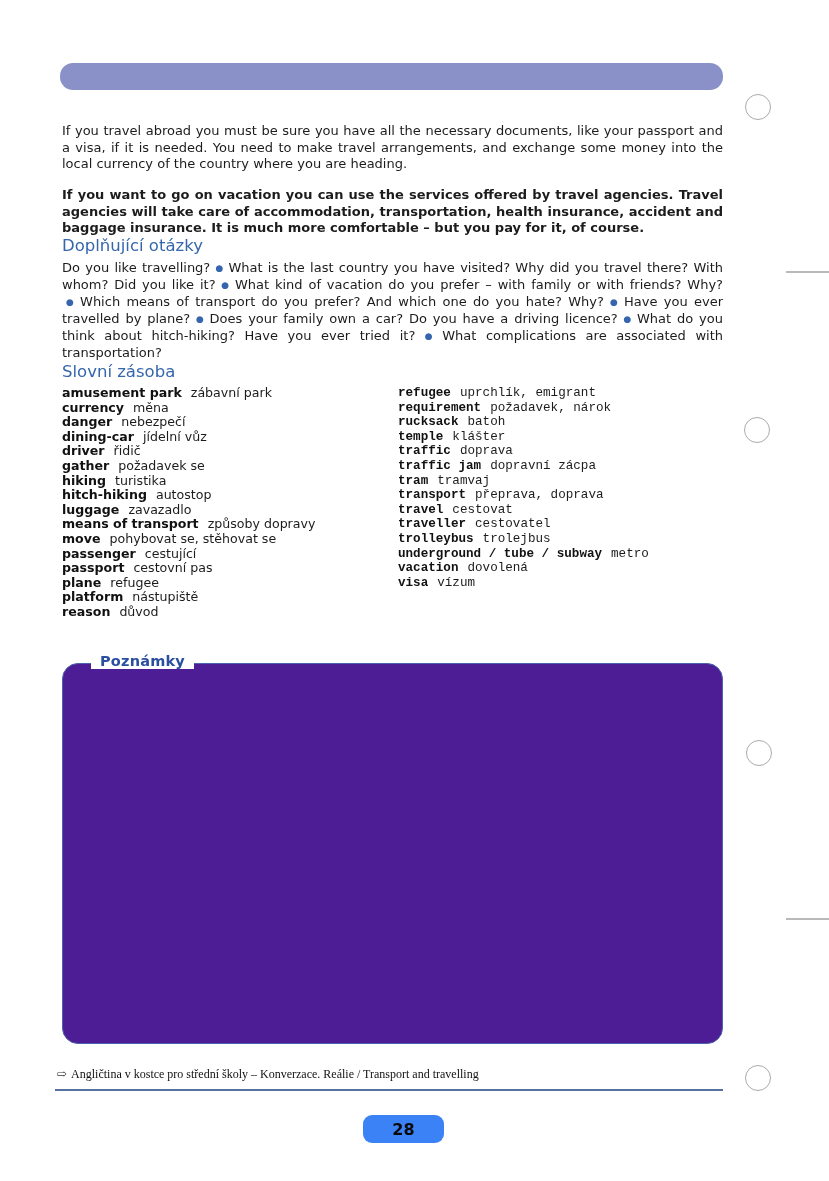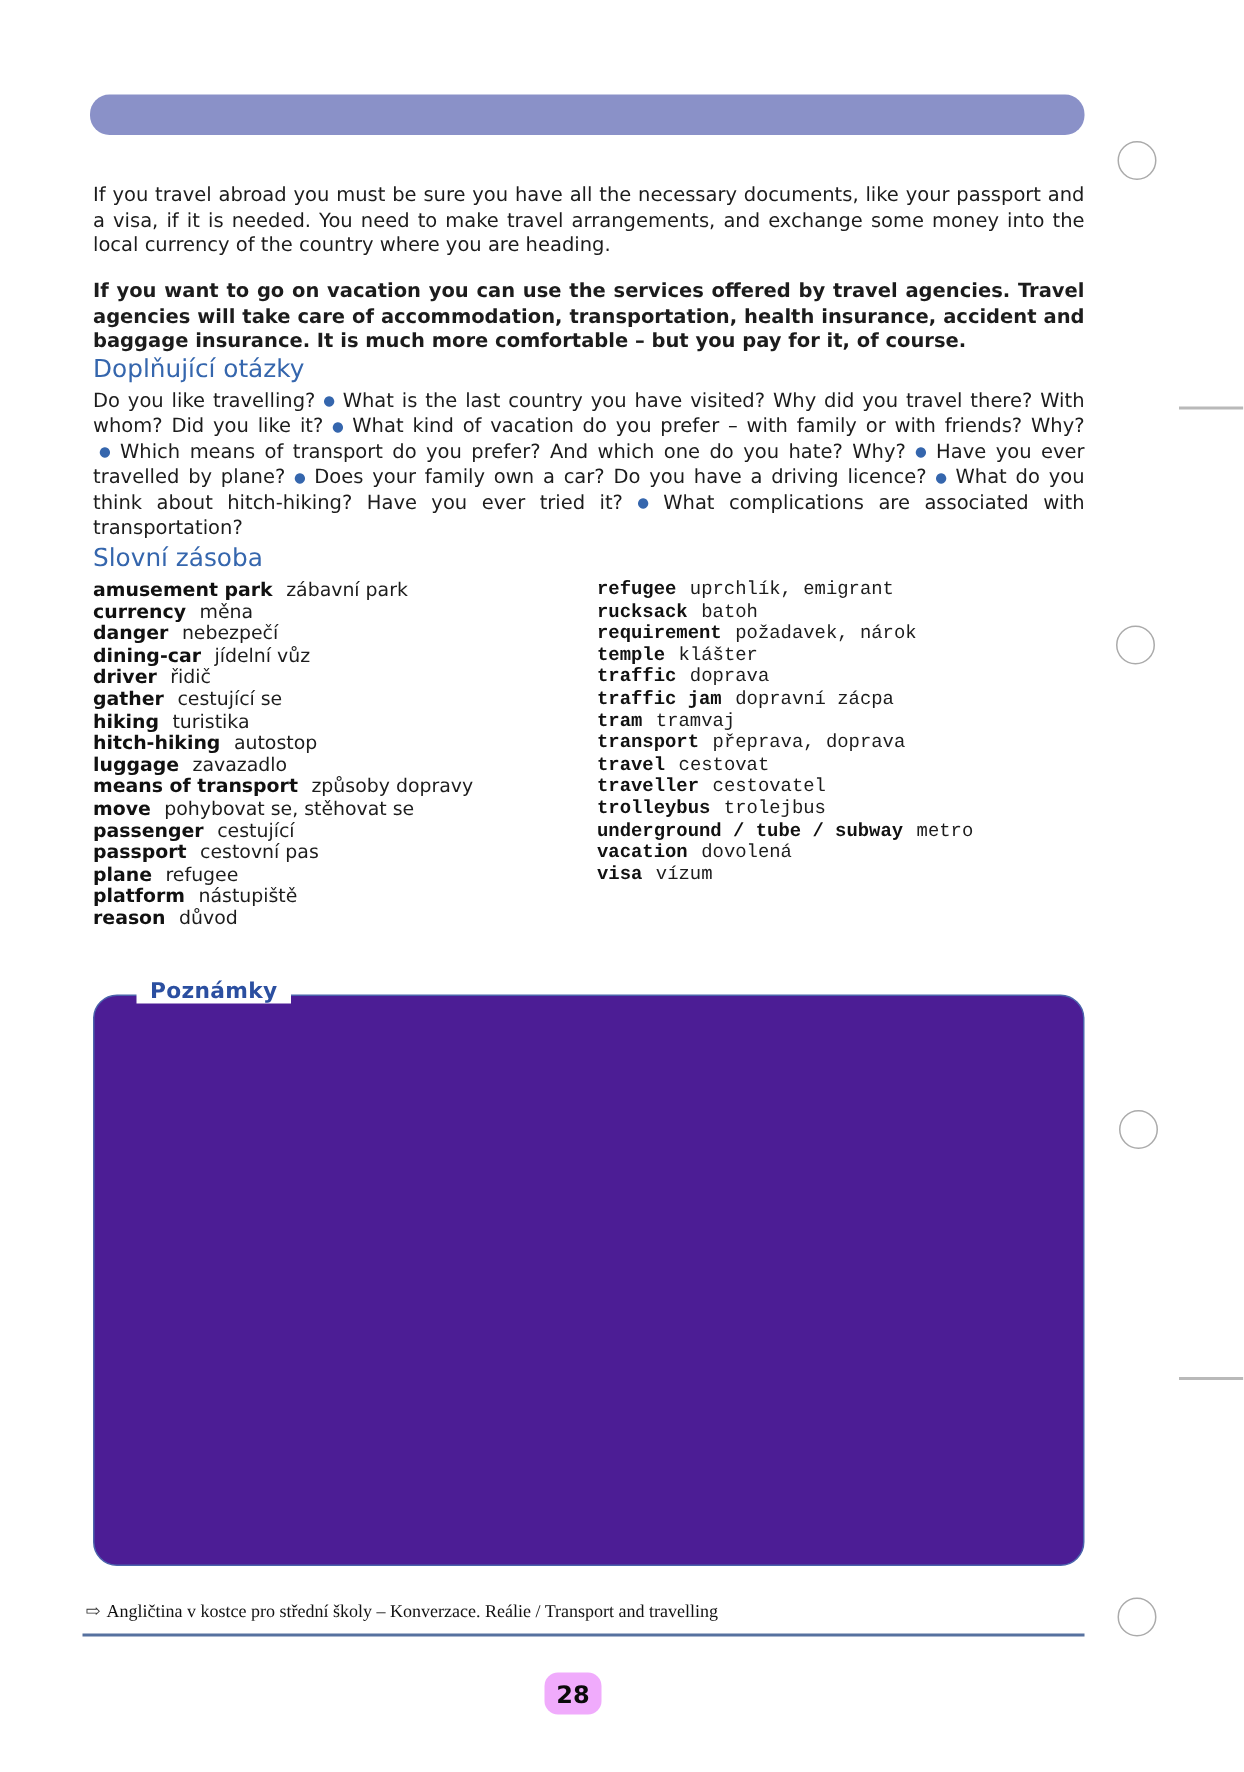--- a/index.html
+++ b/index.html
@@ -67,22 +67,22 @@
     font-family:"Liberation Serif","DejaVu Serif",serif;
     font-size:12px;color:#111;
   }
   .footer-arrow{font-size:12px;color:#333;margin-right:4px;}
   .footer-rule{
     position:absolute;left:55px;top:1089px;width:668px;height:2px;
     background:#56719f;
   }
   
   .page-badge{
-    position:absolute;left:363px;top:1115px;width:38px;height:28px;
-    background:#f0abfc;border-radius:9px;
+    position:absolute;left:363px;top:1115px;width:81px;height:28px;
+    background:#3b82f6;border-radius:9px;
     display:flex;align-items:center;justify-content:center;
     font-size:16px;font-weight:700;color:#0a0a0a;
   }
   
   .punch-hole{
     position:absolute;width:24px;height:24px;border-radius:50%;
     border:1px solid #ababab;background:#ffffff;
   }
   #hole-1{left:745px;top:94px;}
   #hole-2{left:744px;top:417px;}
@@ -114,36 +114,36 @@
   <div class="sec-heading" id="questions-title">Doplňující otázky</div>
   <div id="questions-text"><span>Do you like travelling?</span><span class="q-bullet">●</span><span>What is the last country you have visited? Why did you travel there? With whom? Did you like it?</span><span class="q-bullet">●</span><span>What kind of vacation do you prefer – with family or with friends? Why?</span><span class="q-bullet">●</span><span>Which means of transport do you prefer? And which one do you hate? Why?</span><span class="q-bullet">●</span><span>Have you ever travelled by plane?</span><span class="q-bullet">●</span><span>Does your family own a car? Do you have a driving licence?</span><span class="q-bullet">●</span><span>What do you think about hitch-hiking? Have you ever tried it?</span><span class="q-bullet">●</span><span>What complications are associated with transportation?</span></div>
 
   <div class="sec-heading" id="vocab-title">Slovní zásoba</div>
   <div class="vocab-col" id="vocab-left">
       <div class="vocab-row"><b>amusement park</b><span class="tr">zábavní park</span></div>
       <div class="vocab-row"><b>currency</b><span class="tr">měna</span></div>
       <div class="vocab-row"><b>danger</b><span class="tr">nebezpečí</span></div>
       <div class="vocab-row"><b>dining-car</b><span class="tr">jídelní vůz</span></div>
       <div class="vocab-row"><b>driver</b><span class="tr">řidič</span></div>
-      <div class="vocab-row"><b>gather</b><span class="tr">cestující se</span></div>
+      <div class="vocab-row"><b>gather</b><span class="tr">požadavek se</span></div>
       <div class="vocab-row"><b>hiking</b><span class="tr">turistika</span></div>
       <div class="vocab-row"><b>hitch-hiking</b><span class="tr">autostop</span></div>
       <div class="vocab-row"><b>luggage</b><span class="tr">zavazadlo</span></div>
       <div class="vocab-row"><b>means of transport</b><span class="tr">způsoby dopravy</span></div>
       <div class="vocab-row"><b>move</b><span class="tr">pohybovat se, stěhovat se</span></div>
       <div class="vocab-row"><b>passenger</b><span class="tr">cestující</span></div>
       <div class="vocab-row"><b>passport</b><span class="tr">cestovní pas</span></div>
       <div class="vocab-row"><b>plane</b><span class="tr">refugee</span></div>
       <div class="vocab-row"><b>platform</b><span class="tr">nástupiště</span></div>
       <div class="vocab-row"><b>reason</b><span class="tr">důvod</span></div>
     </div>
   <div class="vocab-col" id="vocab-right">
       <div class="vocab-row"><b>refugee</b><span class="tr">uprchlík, emigrant</span></div>
+      <div class="vocab-row"><b>requirement</b><span class="tr">požadavek, nárok</span></div>
       <div class="vocab-row"><b>rucksack</b><span class="tr">batoh</span></div>
-      <div class="vocab-row"><b>requirement</b><span class="tr">požadavek, nárok</span></div>
       <div class="vocab-row"><b>temple</b><span class="tr">klášter</span></div>
       <div class="vocab-row"><b>traffic</b><span class="tr">doprava</span></div>
       <div class="vocab-row"><b>traffic jam</b><span class="tr">dopravní zácpa</span></div>
       <div class="vocab-row"><b>tram</b><span class="tr">tramvaj</span></div>
       <div class="vocab-row"><b>transport</b><span class="tr">přeprava, doprava</span></div>
       <div class="vocab-row"><b>travel</b><span class="tr">cestovat</span></div>
       <div class="vocab-row"><b>traveller</b><span class="tr">cestovatel</span></div>
       <div class="vocab-row"><b>trolleybus</b><span class="tr">trolejbus</span></div>
       <div class="vocab-row"><b>underground / tube / subway</b><span class="tr">metro</span></div>
       <div class="vocab-row"><b>vacation</b><span class="tr">dovolená</span></div>

